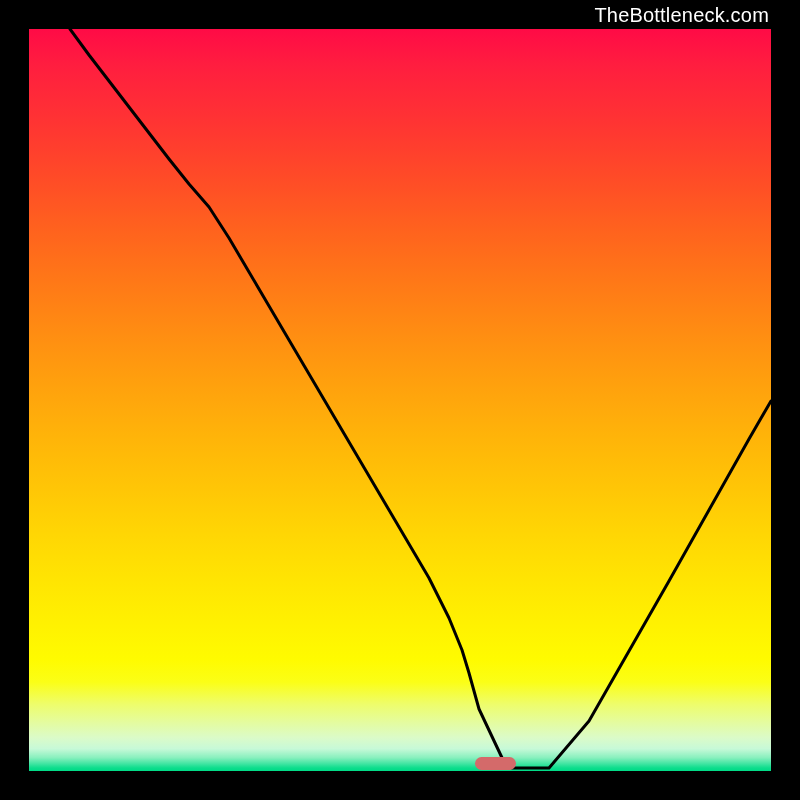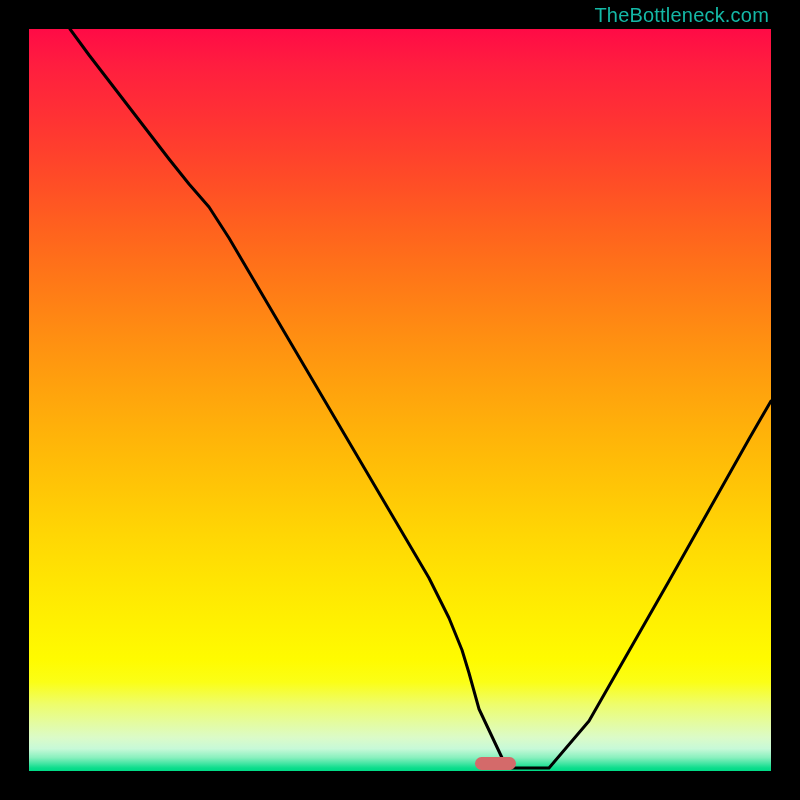--- a/index.html
+++ b/index.html
@@ -58,21 +58,21 @@
   .marker {
     position: absolute;
     background: #d46a6a;
     height: 13px;
     border-radius: 6.5px;
   }
   .watermark {
     position: absolute;
     top: 4px;
     right: 31px;
-    color: #14b8a6;
+    color: #ffffff;
     font-size: 20px;
     font-weight: 500;
     letter-spacing: 0.2px;
   }
 </style>
 </head>
 <body>
 
 <div class="plot-area">
   <div class="gradient"></div>

